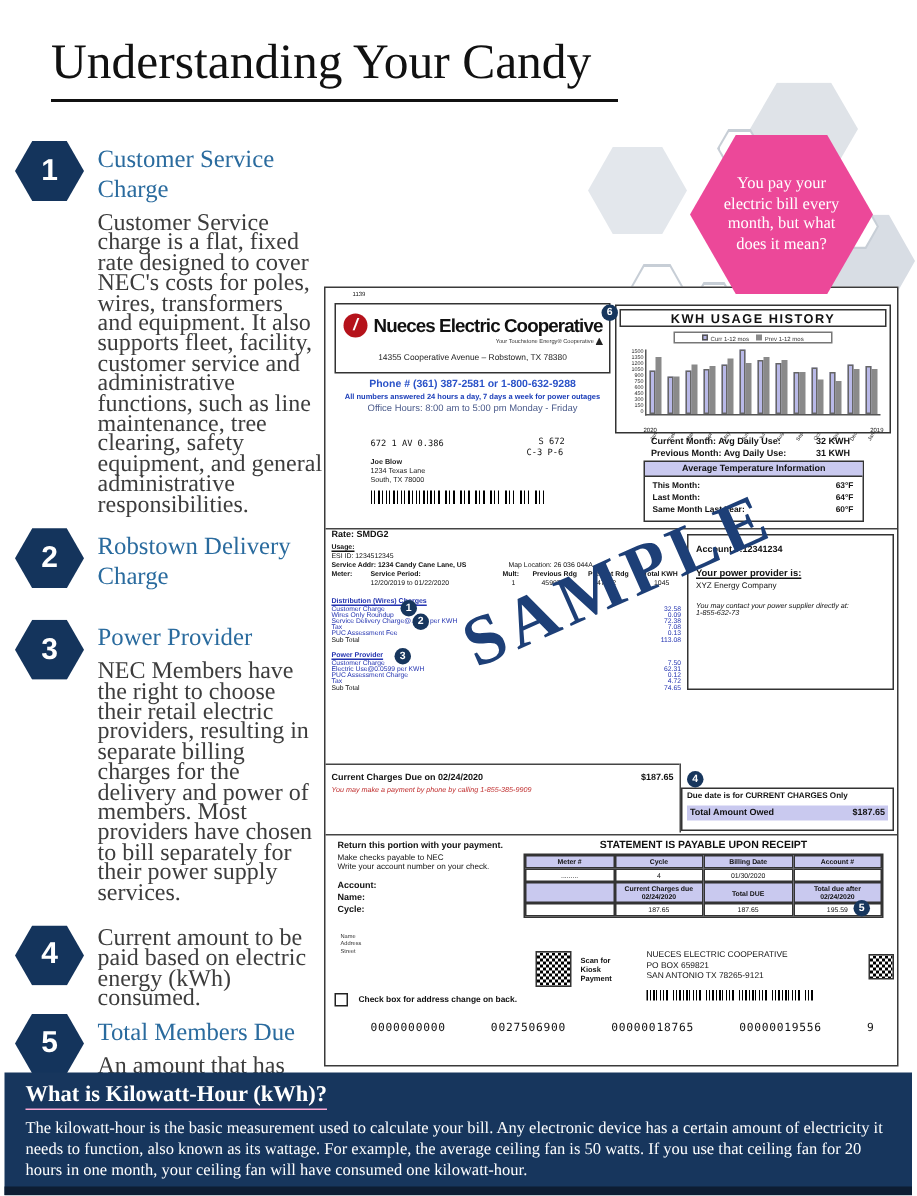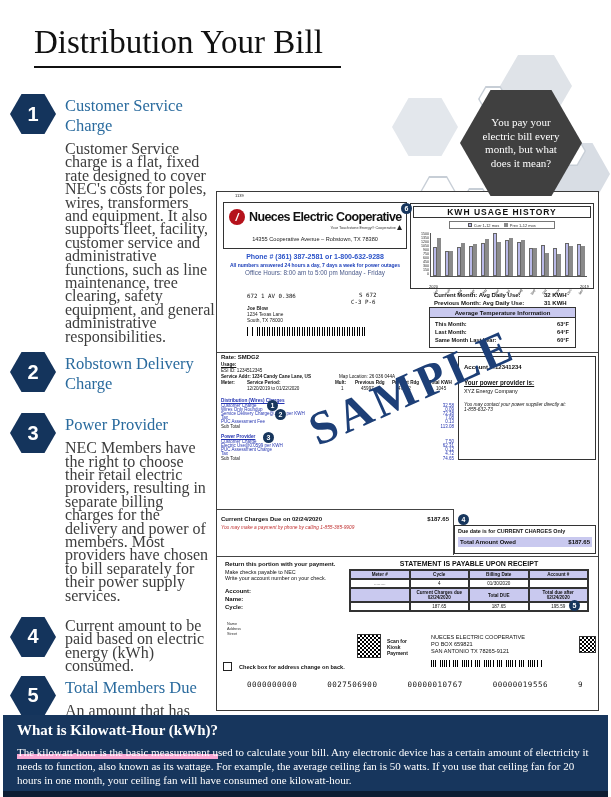--- a/index.html
+++ b/index.html
@@ -7,38 +7,38 @@
   #page { position:relative; width:611px; height:797px; background:#fff; overflow:hidden; }
 
   
   .page-title { position:absolute; left:34px; top:24px; font-size:33px; color:#111;
     border-bottom:2px solid #111; padding-bottom:5px; padding-right:18px; }
 
   
   .hex { clip-path:polygon(25% 0,75% 0,100% 50%,75% 100%,25% 100%,0 50%); position:absolute; }
   .hexo { position:absolute; clip-path:polygon(25% 0,75% 0,100% 50%,75% 100%,25% 100%,0 50%); background:#c7ced6; }
   .hexo::after { content:""; position:absolute; inset:1.5px; clip-path:polygon(25% 0,75% 0,100% 50%,75% 100%,25% 100%,0 50%); background:#fff; }
-  .hex-callout { left:460px; top:90px; width:122px; height:106px; background:#404040; z-index:2;
+  .hex-callout { left:460px; top:90px; width:122px; height:106px; background:#ec4899; z-index:2;
     color:#fff; font-size:11px; line-height:13.5px; text-align:center; display:flex; align-items:center; justify-content:center; padding:10px 16px; }
 
   
   .left-col { position:absolute; left:10px; top:96px; width:206px; }
   .section { display:flex; align-items:flex-start; }
   .badge { flex:0 0 46px; width:46px; height:40px; background:#14345c; clip-path:polygon(25% 0,75% 0,100% 50%,75% 100%,25% 100%,0 50%);
     color:#fff; font-family:"Liberation Sans",sans-serif; font-weight:bold; font-size:20px;
     display:flex; align-items:center; justify-content:center; margin-right:9px; margin-top:-2px; }
   .sec-head { color:#2a6b9e; font-size:16.5px; margin-bottom:6px; }
   .sec-body { color:#3d3d3d; font-size:16px; line-height:13.4px; width:150px; }
   .s1{margin-bottom:11px;} .s2{margin-bottom:15px;} .s3{margin-bottom:17px;} .s4{margin-bottom:5px;} .s5{margin-bottom:16px;}
 
   
   .footer-band { position:absolute; left:3px; top:715px; width:605px; height:82px; background:#17365d;
     border-bottom:6px solid #0d1d33; color:#fff; padding:7px 14px; }
   .footer-head { font-size:15px; font-weight:bold; }
-  .footer-head span { border-bottom:5px solid #f9a8d4; padding-bottom:16px; }
+  .footer-head span { border-bottom:1px solid #f9a8d4; padding-bottom:1px; }
   .footer-body { margin-top:7px; font-size:11px; line-height:13.8px; width:578px; }
 
   
   .bill { position:absolute; left:216px; top:191px; width:383px; height:520px; border:1.5px solid #3a3a3a;
     background:#fff; font-family:"Liberation Sans",sans-serif; color:#111; z-index:1; }
   .abs { position:absolute; }
   .marker { position:absolute; width:11px; height:11px; border-radius:50%; background:#17365d; color:#fff;
     font-size:7px; font-weight:bold; display:flex; align-items:center; justify-content:center; z-index:8; }
 
   .hdr-box { left:6px; top:10px; width:184px; height:47px; border:1px solid #333; }
@@ -110,21 +110,21 @@
   .barcode2 { background:repeating-linear-gradient(90deg,#000 0 1px,#fff 1px 2.2px,#000 2.2px 2.8px,#fff 2.8px 4.4px); }
   .micr { font-family:"DejaVu Sans Mono",monospace; font-size:7.5px; white-space:pre; letter-spacing:0.5px; }
   .chkbox { width:9px; height:9px; border:1.2px solid #222; background:#fff; }
   .tinyl { font-size:3.8px; line-height:4.6px; color:#333; }
 </style>
 </head>
 <body>
 
 <div id="page">
 
-  <div class="page-title">Distribution Your Bill</div>
+  <div class="page-title">Understanding Your Candy</div>
 
   <div class="hex" style="left:500px;top:55px;width:72px;height:62px;background:#dfe3e8;"></div>
   <div class="hex" style="left:392px;top:98px;width:66px;height:58px;background:#e3e7ec;"></div>
   <div class="hex" style="left:540px;top:143px;width:70px;height:62px;background:#d8dde4;"></div>
   <div class="hexo" style="left:478px;top:86px;width:30px;height:26px;"></div>
   <div class="hexo" style="left:552px;top:136px;width:34px;height:30px;"></div>
   <div class="hexo" style="left:420px;top:176px;width:36px;height:32px;"></div>
   <div class="hexo" style="left:462px;top:188px;width:28px;height:24px;"></div>
   <div class="hex hex-callout">
     <span>You pay your electric bill every month, but what does it mean?</span>
@@ -457,21 +457,21 @@
       <div>NUECES ELECTRIC COOPERATIVE</div>
       <div>PO BOX 659821</div>
       <div>SAN ANTONIO TX 78265-9121</div>
     </div>
     <div class="abs barcode2" style="left:214px;top:468px;width:112px;height:7px;"></div>
     <div class="abs qr" style="left:362px;top:444px;width:17px;height:17px;"></div>
 
     <div class="abs chkbox" style="left:6px;top:470px;"></div>
     <div class="abs" style="left:22px;top:472px;font-size:5.6px;font-weight:bold;">Check box for address change on back.</div>
 
-    <div class="abs micr" style="left:30px;top:488px;">0000000000      0027506900      00000010767      00000019556      9</div>
+    <div class="abs micr" style="left:30px;top:488px;">0000000000      0027506900      00000018765      00000019556      9</div>
   </div>
 
   <div class="footer-band">
     <div class="footer-head"><span>What is Kilowatt-Hour (kWh)?</span></div>
     <div class="footer-body">The kilowatt-hour is the basic measurement used to calculate your bill. Any electronic device has a certain amount of electricity it needs to function, also known as its wattage. For example, the average ceiling fan is 50 watts. If you use that ceiling fan for 20 hours in one month, your ceiling fan will have consumed one kilowatt-hour.</div>
   </div>
 
 </div>
 
 </body></html>

